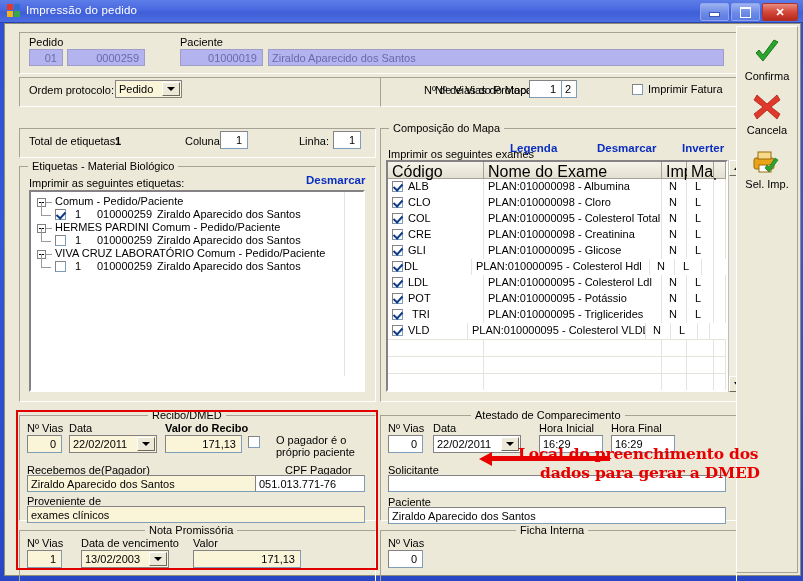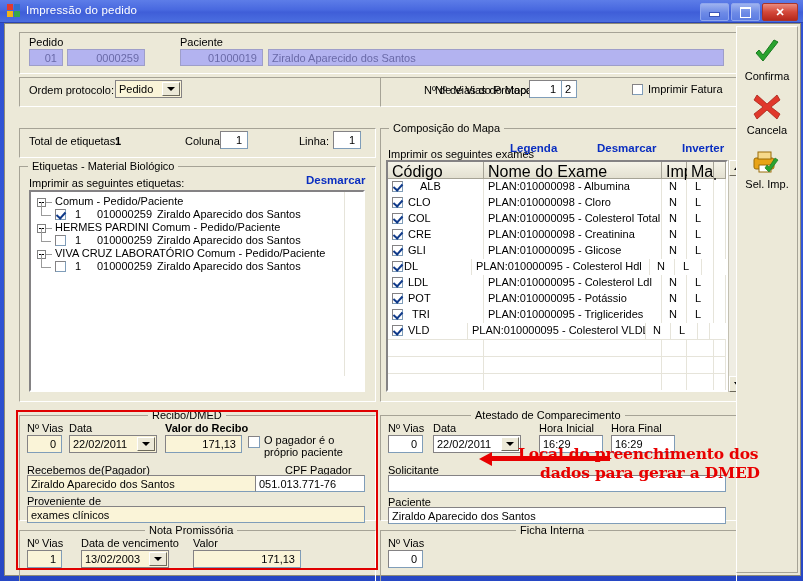--- a/index.html
+++ b/index.html
@@ -227,21 +227,21 @@
     <div class="grid" style="left:381px;top:136px;width:342px;height:232px;">
       <div class="ghead">
         <div class="gh" style="width:96px;">Código</div>
         <div class="gh" style="width:178px;">Nome do Exame</div>
         <div class="gh" style="width:25px;">Imp</div>
         <div class="gh" style="width:27px;">Map</div>
         <div class="gh" style="width:12px;"></div>
       </div>
       <div id="map-rows" style="background:#fff;">
           <div class="grow">
-            <div class="gc" style="width:96px;position:relative;padding-left:32px;"><span class="cbx on" style="left:4px;top:2px;"></span><span>ALB</span></div>
+            <div class="gc" style="width:96px;position:relative;padding-left:20px;"><span class="cbx on" style="left:4px;top:2px;"></span><span>ALB</span></div>
             <div class="gc" style="width:178px;">PLAN:010000098 - Albumina</div>
             <div class="gc" style="width:25px;padding-left:7px;">N</div>
             <div class="gc" style="width:27px;padding-left:8px;">L</div>
             <div class="gc" style="width:12px;"></div>
           </div>
           <div class="grow">
             <div class="gc" style="width:96px;position:relative;padding-left:20px;"><span class="cbx on" style="left:4px;top:2px;"></span><span>CLO</span></div>
             <div class="gc" style="width:178px;">PLAN:010000098 - Cloro</div>
             <div class="gc" style="width:25px;padding-left:7px;">N</div>
             <div class="gc" style="width:27px;padding-left:8px;">L</div>
@@ -345,21 +345,21 @@
     <div class="lbl" style="left:64px;top:398px;">Data</div>
     <div class="combo" style="left:64px;top:411px;width:88px;height:18px;">
       <span>22/02/2011</span>
       <span class="arw">
           <i></i>
         </span>
     </div>
     <div class="lbl" style="left:160px;top:398px;font-weight:bold;">Valor do Recibo</div>
     <div class="fld cream num" style="left:160px;top:411px;width:77px;height:18px;">171,13</div>
     <div class="cbx" style="left:243px;top:412px;width:12px;height:12px;"></div>
-    <div class="lbl" style="left:259px;top:410px;width:100px;white-space:normal;line-height:12px;">O pagador é o próprio paciente</div>
+    <div class="lbl" style="left:271px;top:410px;width:100px;white-space:normal;line-height:12px;">O pagador é o próprio paciente</div>
     <div class="lbl" style="left:22px;top:440px;">Recebemos de(Pagador)</div>
     <div class="fld cream txt" style="left:22px;top:451px;width:230px;height:17px;">Ziraldo Aparecido dos Santos</div>
     <div class="lbl" style="left:280px;top:440px;">CPF Pagador</div>
     <div class="fld txt" style="left:250px;top:451px;width:110px;height:17px;background:#fff;">051.013.771-76</div>
     <div class="lbl" style="left:22px;top:471px;">Proveniente de</div>
     <div class="fld cream txt" style="left:22px;top:482px;width:338px;height:17px;">exames clínicos</div>
 
     <div class="grp" style="left:14px;top:506px;width:355px;height:52px;">
         <span class="inner"></span>
       <span class="grpcap" style="left:125px;">Nota Promissória</span>

